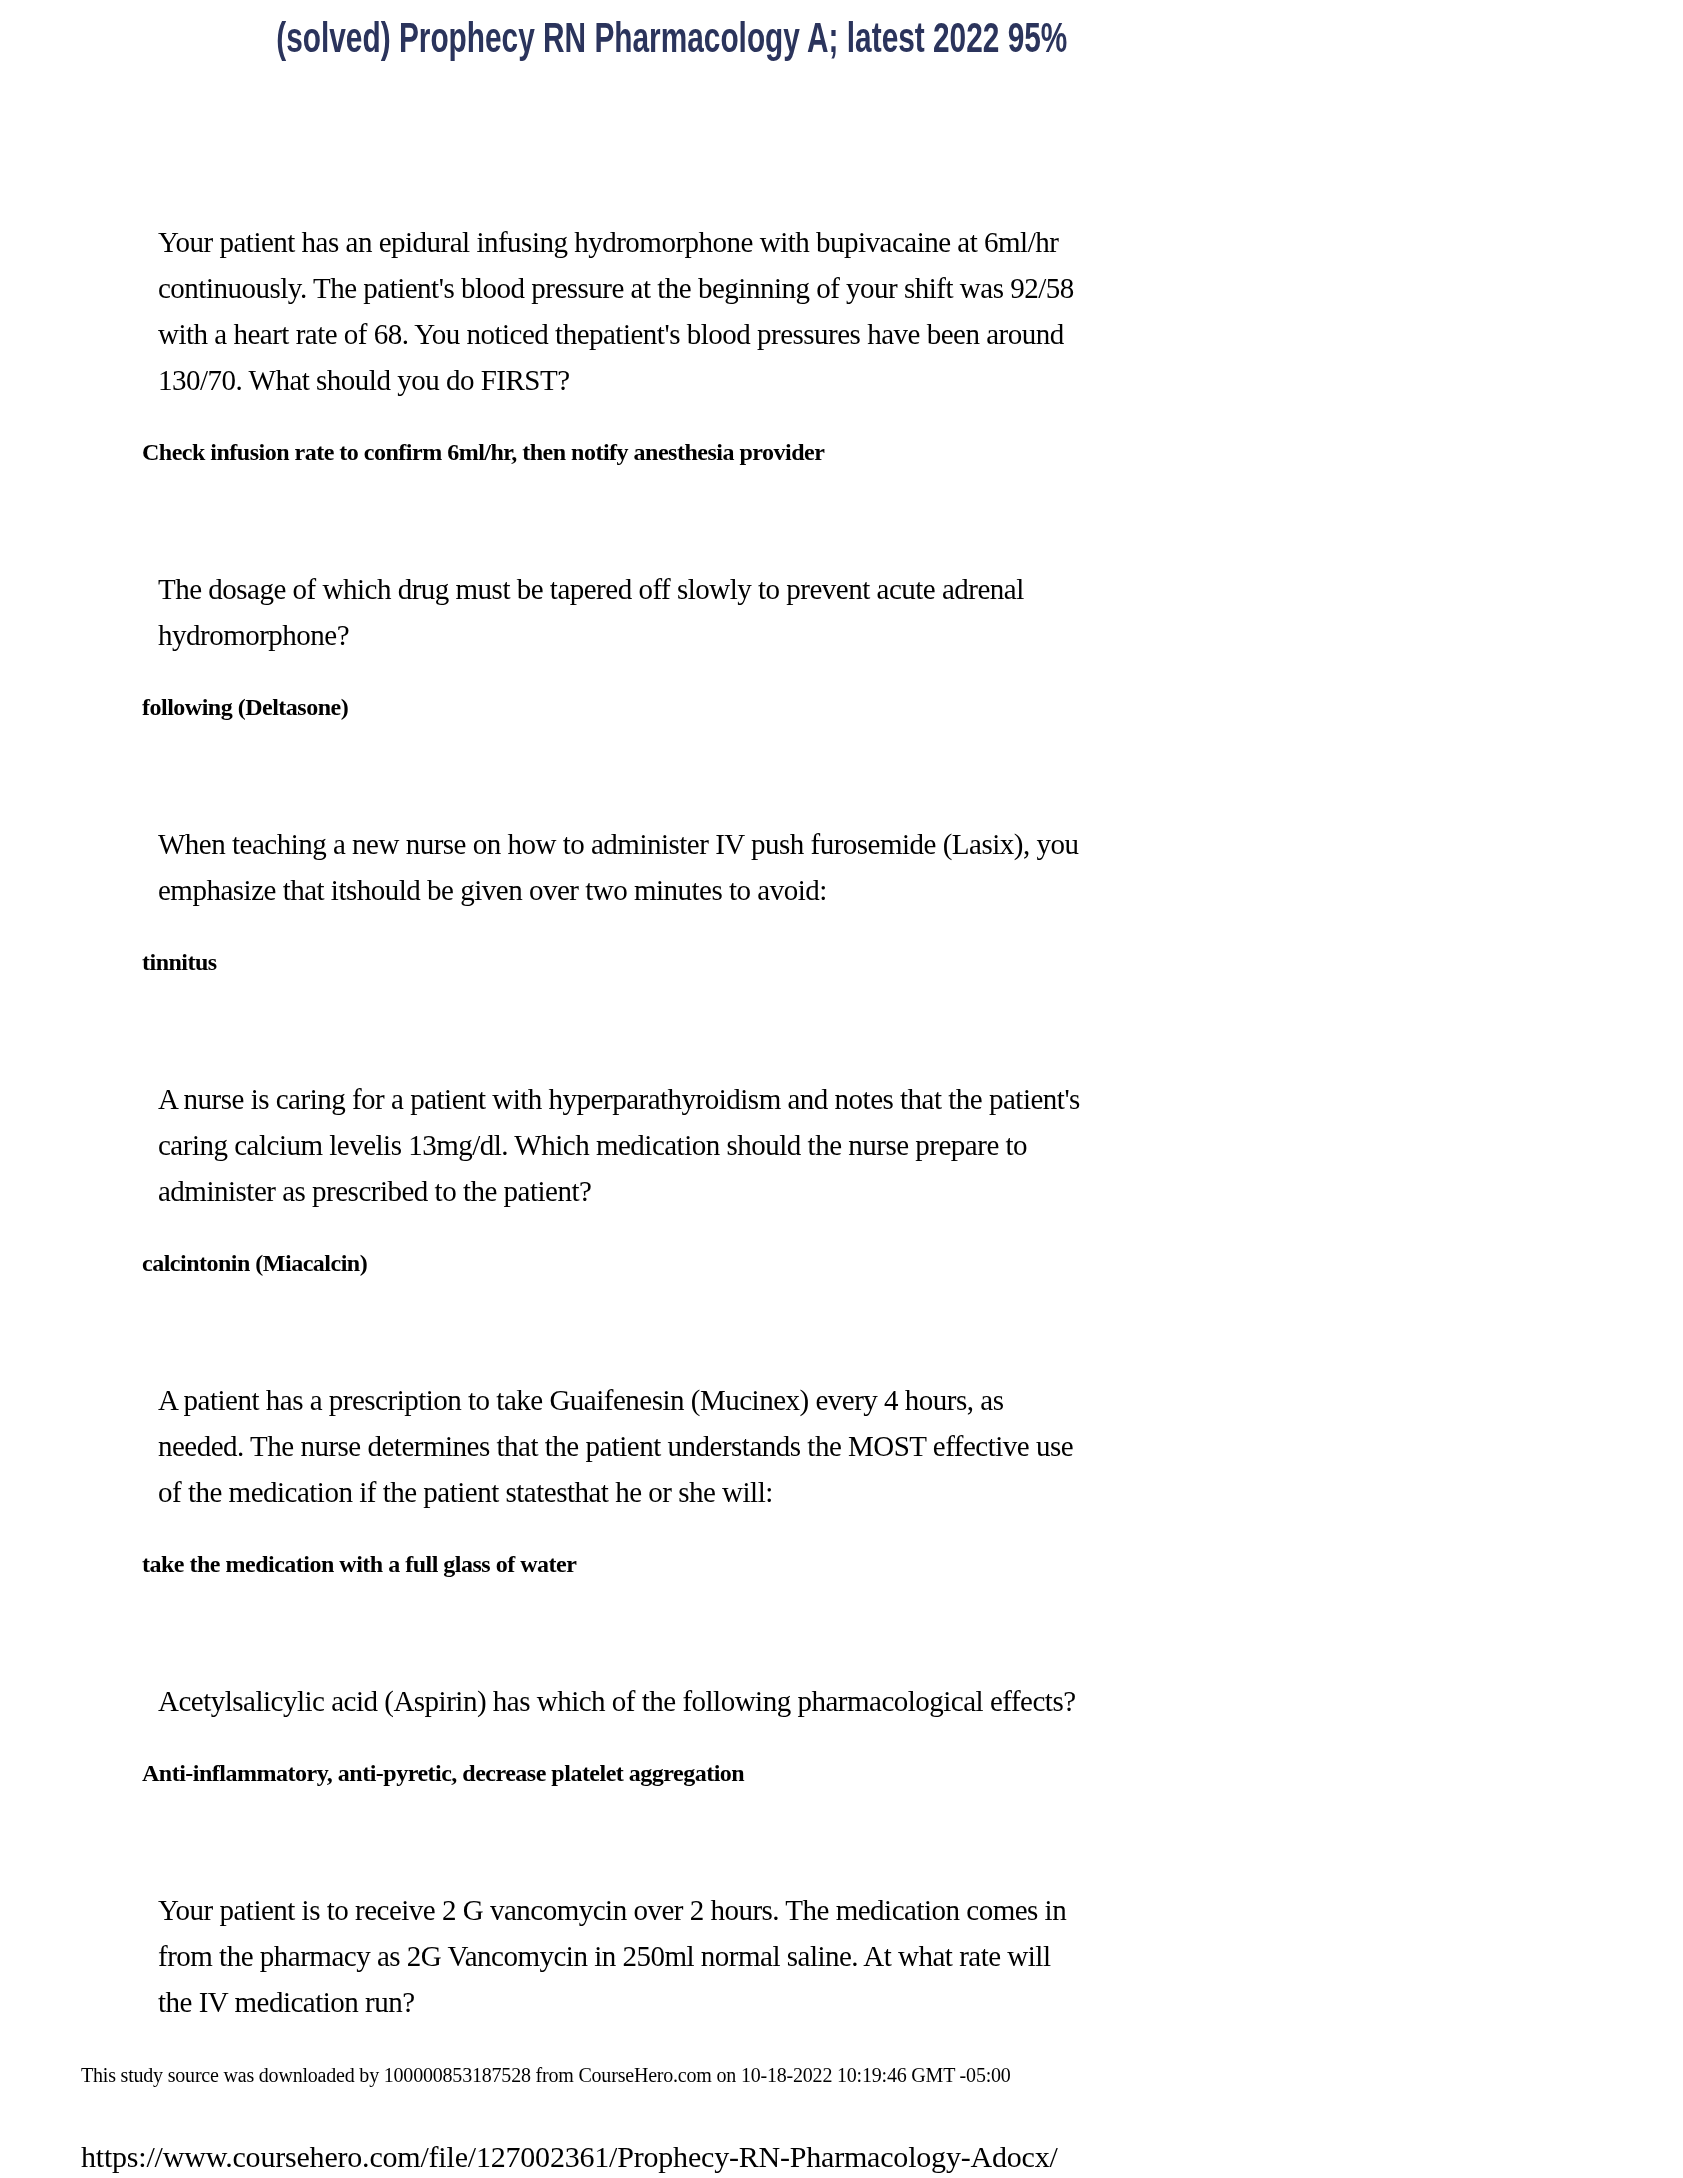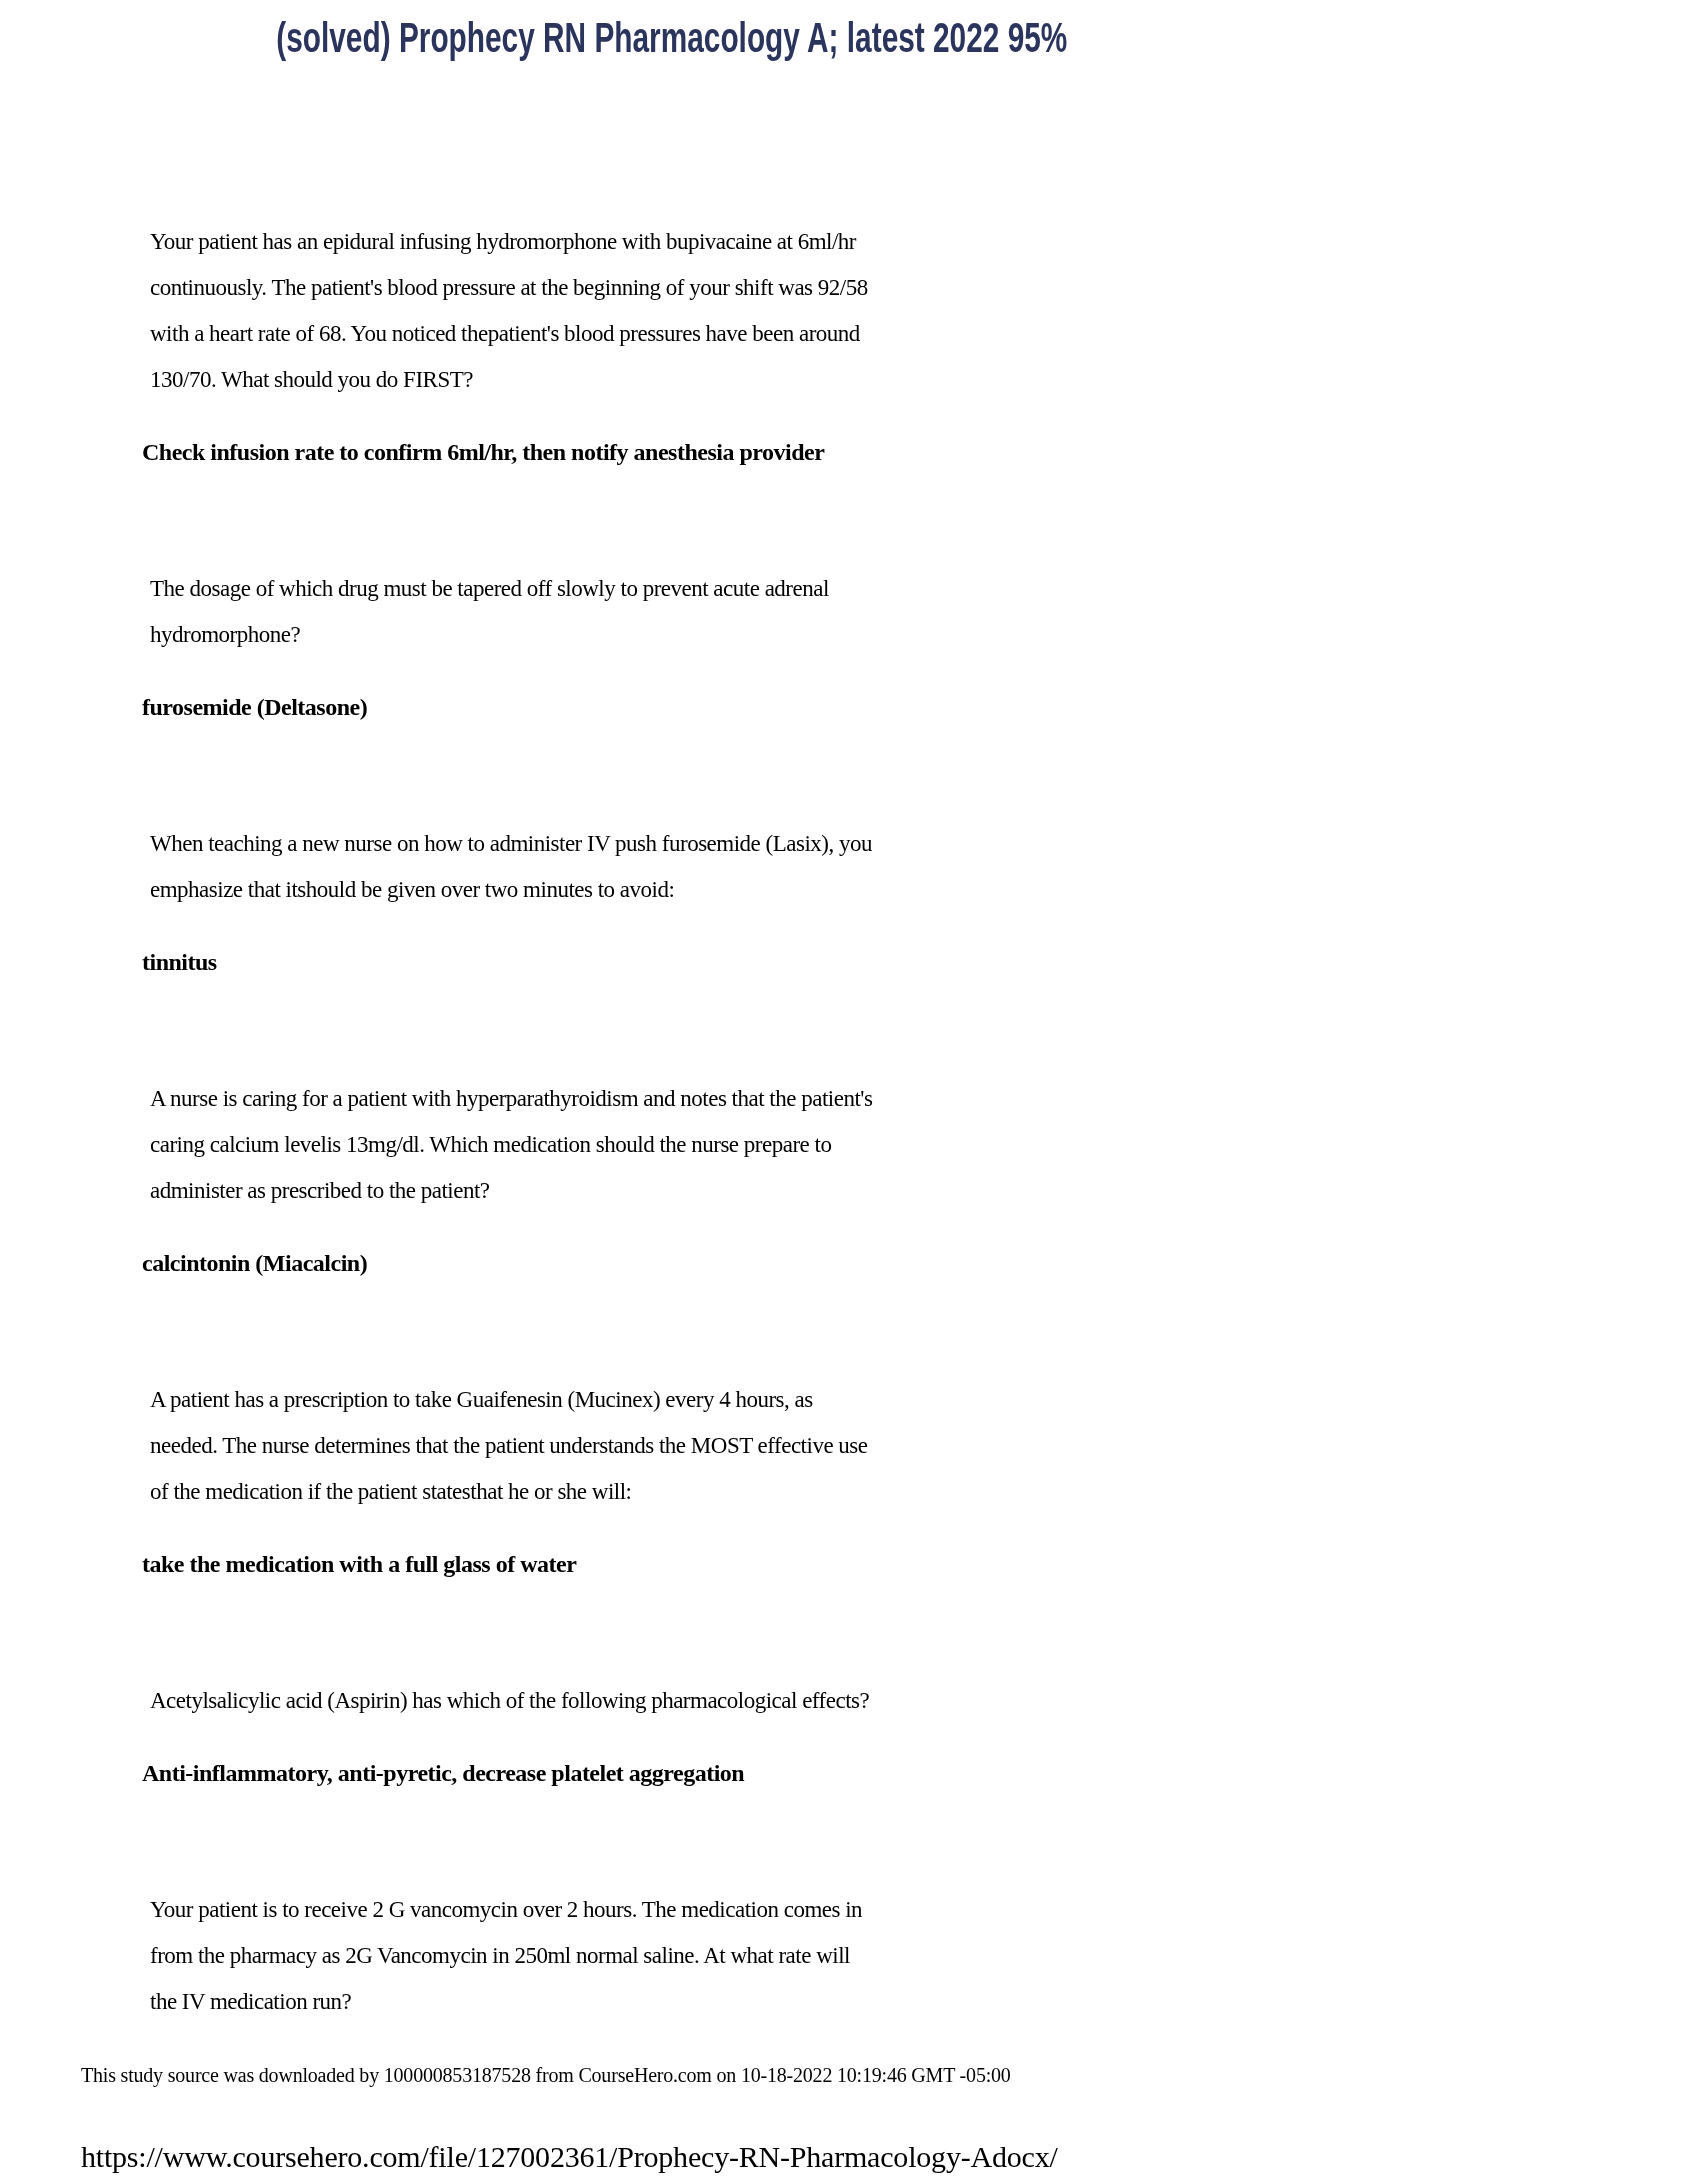--- a/index.html
+++ b/index.html
@@ -27,22 +27,22 @@
     line-height:51px;
     color:#2b345c;
     text-align:center;
     white-space:nowrap;
     transform:scaleX(0.71);
     transform-origin:50% 50%;
   }
   .qa { margin:91px 0 0 0; }
   .qa.first { margin-top:156px; }
   .q {
-    margin:8px;
-    font-size:23px;
+    margin:16px;
+    font-size:29px;
     line-height:46px;
     letter-spacing:-0.5px;
     white-space:pre-line;
   }
   .a {
     margin:26px 0 0 0;
     font-weight:bold;
     font-size:24px;
     line-height:46px;
     letter-spacing:-0.5px;
@@ -77,21 +77,21 @@
       <p class="q">Your patient has an epidural infusing hydromorphone with bupivacaine at 6ml/hr
 continuously. The patient's blood pressure at the beginning of your shift was 92/58
 with a heart rate of 68. You noticed thepatient's blood pressures have been around
 130/70. What should you do FIRST?</p>
       <p class="a">Check infusion rate to confirm 6ml/hr, then notify anesthesia provider</p>
     </section>
 
     <section class="qa">
       <p class="q">The dosage of which drug must be tapered off slowly to prevent acute adrenal
 hydromorphone?</p>
-      <p class="a">furosemide (Deltasone)</p>
+      <p class="a">following (Deltasone)</p>
     </section>
 
     <section class="qa">
       <p class="q">When teaching a new nurse on how to administer IV push furosemide (Lasix), you
 emphasize that itshould be given over two minutes to avoid:</p>
       <p class="a">tinnitus</p>
     </section>
 
     <section class="qa">
       <p class="q">A nurse is caring for a patient with hyperparathyroidism and notes that the patient's

